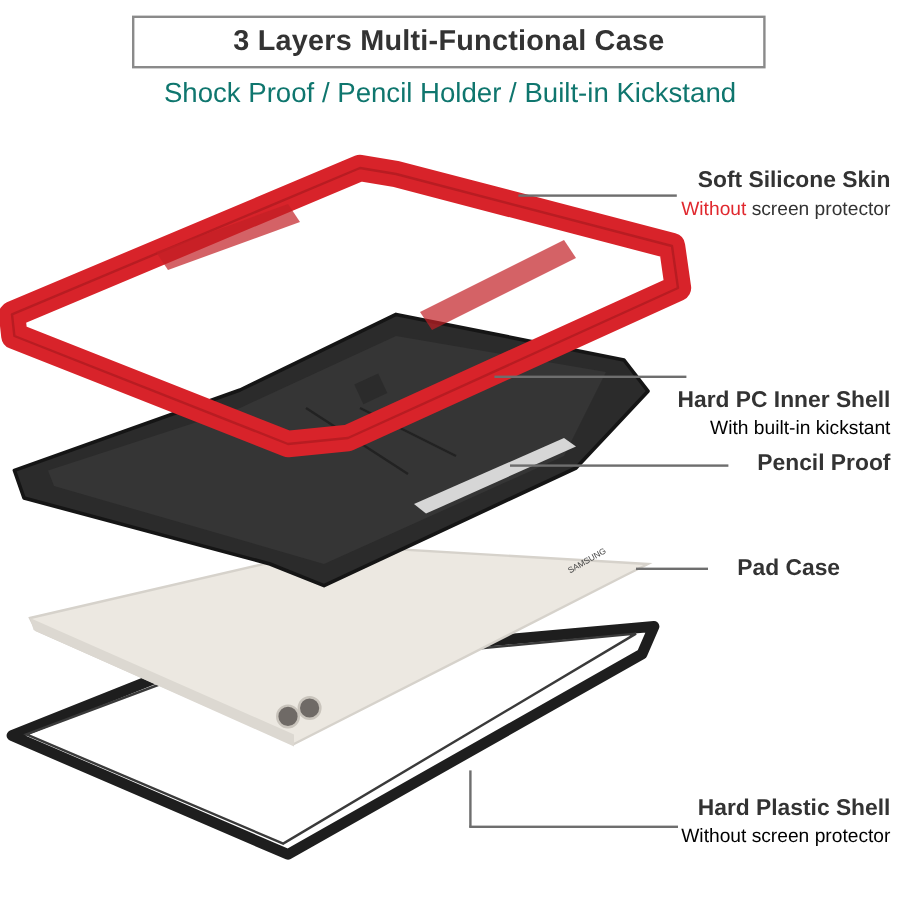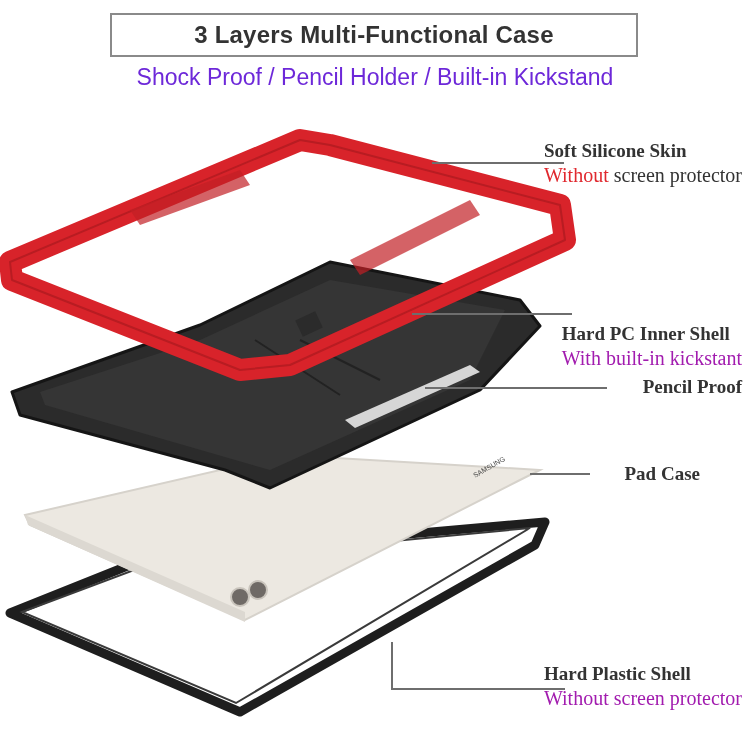--- a/index.html
+++ b/index.html
@@ -5,26 +5,26 @@
   html, body { margin:0; padding:0; background:#ffffff; }
   body { width:750px; height:750px; position:relative; overflow:hidden; font-family:"Liberation Sans", sans-serif; }
   .title-box {
     position:absolute; left:110px; top:13px; width:528px; height:44px;
     border:2px solid #8a8a8a; box-sizing:border-box;
     display:flex; align-items:center; justify-content:center;
   }
   .title { font-weight:bold; font-size:24px; color:#333333; letter-spacing:0.2px; }
   .subtitle {
     position:absolute; left:0; top:64px; width:750px; text-align:center;
-    font-size:23px; color:#6d28d9;
+    font-size:23px; color:#0f766e;
   }
-  .label { position:absolute; right:8px; text-align:left;font-family:Liberation Serif, serif; }
+  .label { position:absolute; right:8px; text-align:right; }
   .label .main { font-weight:bold; font-size:19px; color:#333333; line-height:24px; }
-  .label .sub { font-size:20px; color:#333333; line-height:24px; }
-  .label .sub.blue { color:#a21caf; }
+  .label .sub { font-size:16px; color:#333333; line-height:24px; }
+  .label .sub.blue { color:#000000; }
   .red { color:#e0282e; }
   .leader { position:absolute; background:#6e6e6e; }
   svg.art { position:absolute; left:0; top:0; }
 </style>
 </head>
 <body>
 
 <div class="title-box">
   <span class="title">3 Layers Multi-Functional Case</span>
 </div>

